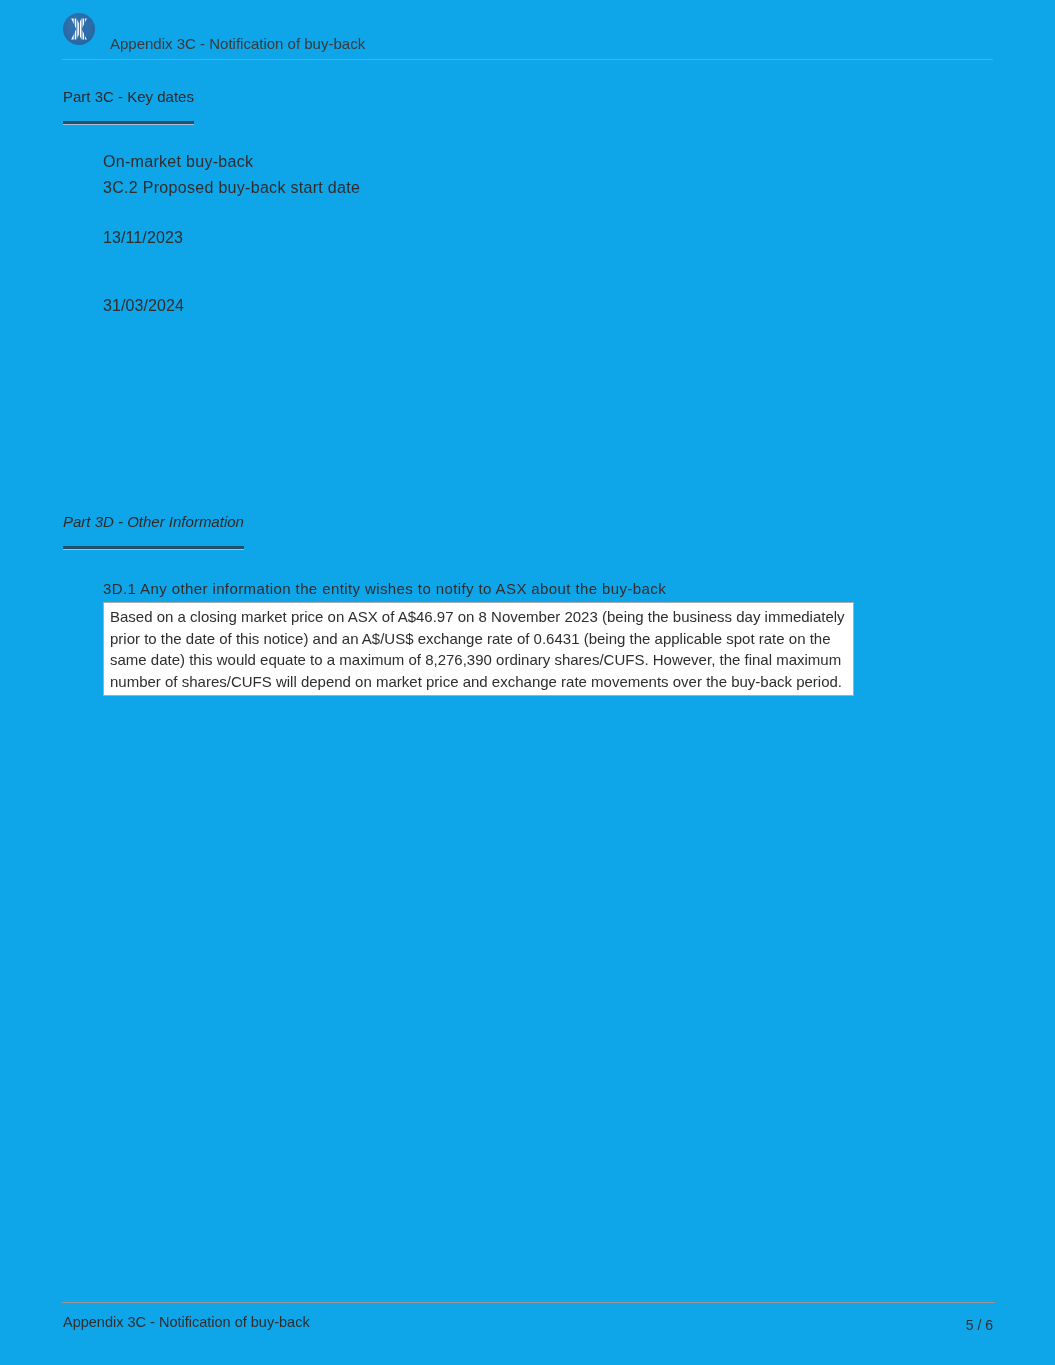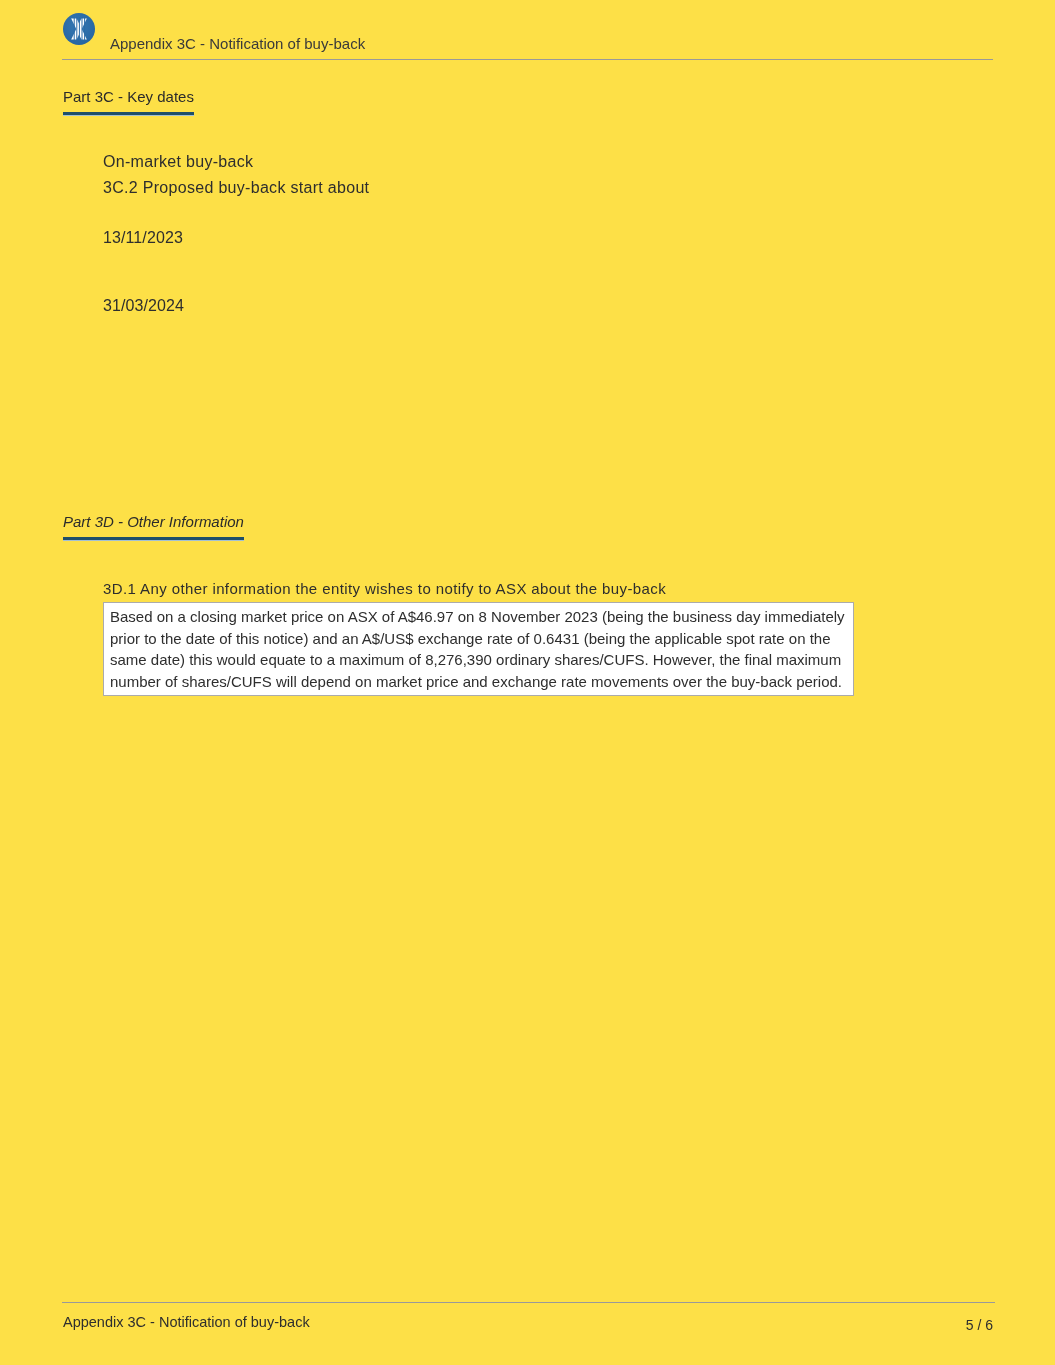--- a/index.html
+++ b/index.html
@@ -5,21 +5,21 @@
   * { margin: 0; padding: 0; box-sizing: border-box; }
   html, body { background: #ffffff; }
   body {
     font-family: "Liberation Sans", "DejaVu Sans", sans-serif;
     color: #333333;
   }
   .page {
     position: relative;
     width: 1055px;
     height: 1365px;
-    background: #fde047;
+    background: #0ea5e9;
     overflow: hidden;
   }
 
   
   .logo {
     position: absolute;
     left: 63px;
     top: 13px;
     width: 32px;
     height: 32px;
@@ -42,21 +42,21 @@
   }
 
   
   .section-heading {
     position: absolute;
     left: 63px;
     display: inline-block;
     font-size: 15px;
     line-height: 18px;
     color: #2b2b2b;
-    padding-bottom: 6px;
+    padding-bottom: 15px;
     border-bottom: 3px solid #1f4f6a;
     box-shadow: 0 1px 0 #a3c0d4;
   }
   .heading-3c { top: 88px; }
   .heading-3d { top: 513px; font-style: italic; }
 
   
   .fields-3c {
     position: absolute;
     left: 103px;
@@ -149,21 +149,21 @@
       </g>
     </g>
   </svg>
   <div class="doc-title">Appendix 3C - Notification of buy-back</div>
   <div class="header-rule"></div>
 
   <div class="section-heading heading-3c">Part 3C - Key dates</div>
 
   <div class="fields-3c">
     <div class="q-label">On-market buy-back</div>
-    <div class="q-label">3C.2 Proposed buy-back start about</div>
+    <div class="q-label">3C.2 Proposed buy-back start date</div>
     <div class="q-value">13/11/2023</div>
     <div class="field-gap"></div>
     <div class="q-value">31/03/2024</div>
   </div>
 
   <div class="section-heading heading-3d">Part 3D - Other Information</div>
 
   <div class="q-3d1-label">3D.1 Any other information the entity wishes to notify to ASX about the buy-back</div>
   <div class="q-3d1-box">Based on a closing market price on ASX of A$46.97 on 8 November 2023 (being the business day immediately prior to the date of this notice) and an A$/US$ exchange rate of 0.6431 (being the applicable spot rate on the same date) this would equate to a maximum of 8,276,390 ordinary shares/CUFS. However, the final maximum number of shares/CUFS will depend on market price and exchange rate movements over the buy-back period.</div>
 

